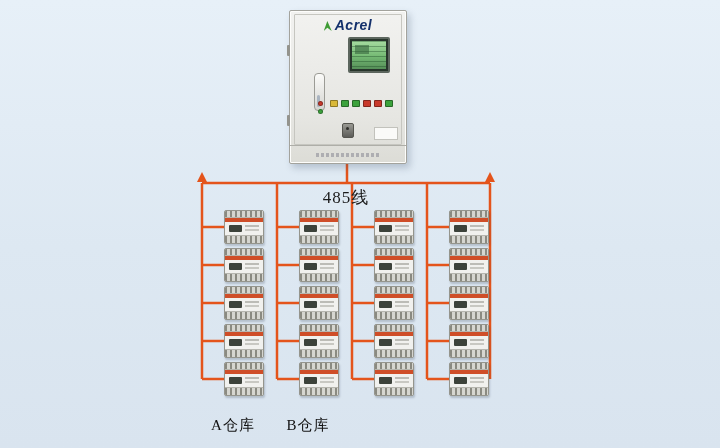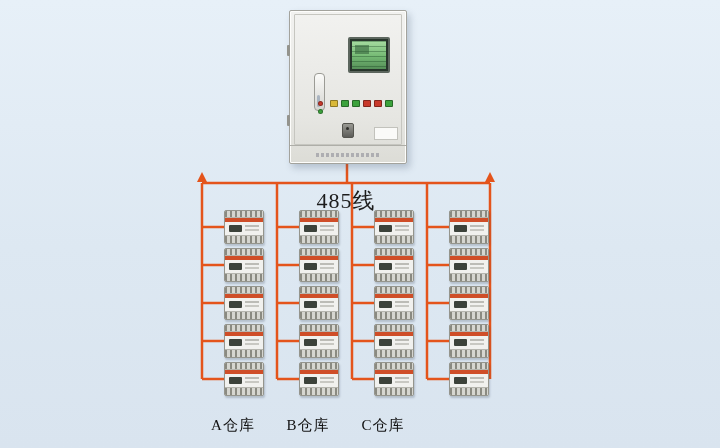--- a/index.html
+++ b/index.html
@@ -43,21 +43,21 @@
   .lock{position:absolute;left:52px;top:112px;width:10px;height:13px;border-radius:2px;
     background:linear-gradient(180deg,#9a9a94,#5c5c58);border:1px solid #55554f;}
   .lock::after{content:"";position:absolute;left:3px;top:3px;width:3px;height:3px;border-radius:50%;background:#2e2e2a;}
   .sticker{position:absolute;right:8px;top:116px;width:22px;height:11px;background:#fafaf8;border:1px solid #c2c2bc;}
   .bottom-seam{position:absolute;left:0;right:0;top:134px;height:1px;background:#aeaea8;}
   .footer-smudge{position:absolute;left:0;right:0;top:142px;margin:0 auto;width:64px;height:4px;
     background:repeating-linear-gradient(90deg,#a2a2a8 0 3px,transparent 3px 5px);opacity:.8;}
 
   
   .bus-label{position:absolute;left:286px;top:186px;width:120px;text-align:center;
-    font-family:"Liberation Serif",serif;font-size:22px;color:#1c1c1c;letter-spacing:1px;}
+    font-family:"Liberation Serif",serif;font-size:17px;color:#1c1c1c;letter-spacing:1px;}
   .col-label{position:absolute;top:416px;width:80px;text-align:center;
     font-family:"Liberation Serif",serif;font-size:15px;color:#111;letter-spacing:1px;}
 
   
   #devices,#labels{position:absolute;left:0;top:0;width:720px;height:448px;}
   .device{position:absolute;width:40px;height:34px;background:#f4f4f2;border:1px solid #95958d;
     border-radius:2px;box-shadow:1px 2px 2px rgba(60,70,90,.25);overflow:hidden;box-sizing:border-box;}
   .band-top{height:6px;border-bottom:1px solid #b6b6af;
     background:repeating-linear-gradient(90deg,#8a8a81 0 2px,#d6d6d0 2px 5px);}
   .stripe{height:4px;background:#cf4e28;}
@@ -101,20 +101,23 @@
       <line x1="427" y1="265" x2="451" y2="265" stroke="#e4541b" stroke-width="2.5"></line>
       <line x1="427" y1="303" x2="451" y2="303" stroke="#e4541b" stroke-width="2.5"></line>
       <line x1="427" y1="341" x2="451" y2="341" stroke="#e4541b" stroke-width="2.5"></line>
       <line x1="427" y1="379" x2="451" y2="379" stroke="#e4541b" stroke-width="2.5"></line>
     </svg>
 
   <div class="cabinet">
     <div class="door"></div>
     <div class="hinge h1"></div>
     <div class="hinge h2"></div>
+    <div class="brand">
+      <span class="leaf"></span><span>Acrel</span>
+    </div>
     <div class="indicator"></div>
     <div class="lcd">
       <div class="lcd-inner"></div>
     </div>
     <div class="led led1"></div>
     <div class="led led2"></div>
     <div class="btn-row" id="cabinet-buttons">
         <div class="btn" style="background: rgb(217, 184, 56);"></div>
         <div class="btn" style="background: rgb(60, 162, 60);"></div>
         <div class="btn" style="background: rgb(60, 162, 60);"></div>
@@ -308,16 +311,15 @@
         <div class="dbody">
           <div class="disp"></div>
           <div class="tag"></div>
         </div>
         <div class="band-bot"></div>
       </div>
     </div>
   <div id="labels">
       <div class="col-label" style="left: 193px;">A仓库</div>
       <div class="col-label" style="left: 268px;">B仓库</div>
-      <div class="col-label" style="left: 343px;">C仓库</div>
     </div>
 
 </div>
 
 </body></html>

